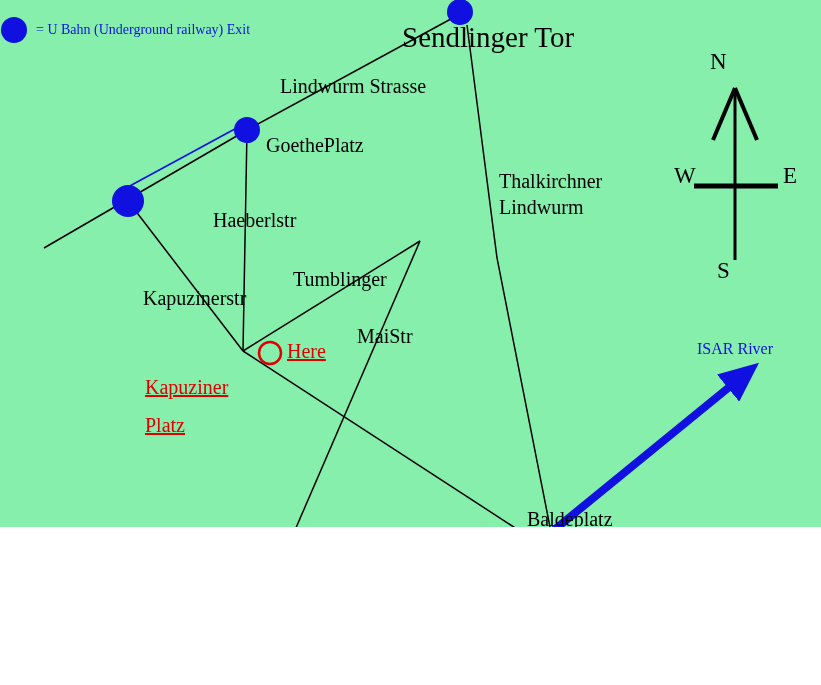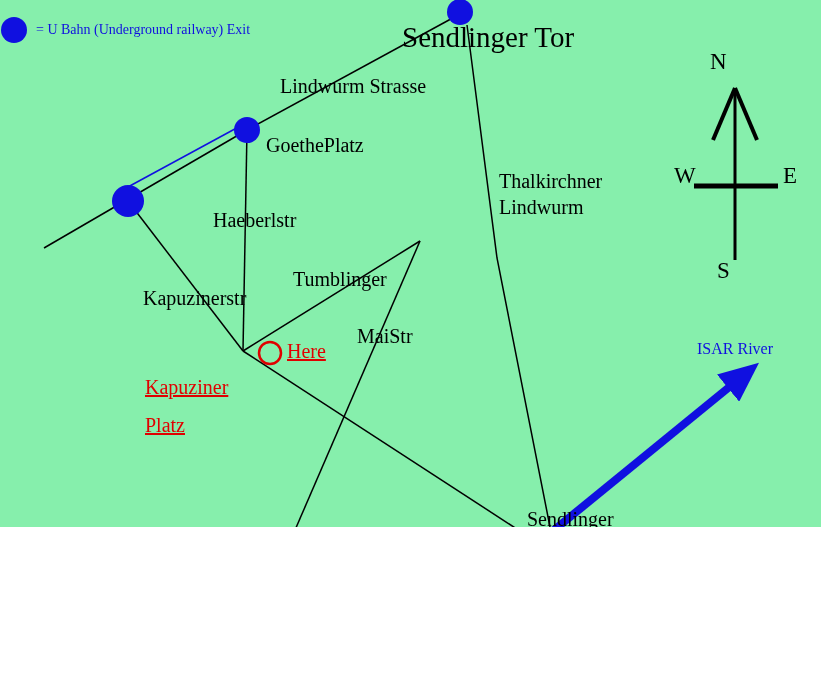--- a/index.html
+++ b/index.html
@@ -81,21 +81,21 @@
 
   <div class="lbl" style="left:95px;top:287px;margin-left:48px;">Kapuzinerstr</div>
 
   <div class="lbl" style="left:357px;top:325px;">MaiStr</div>
 
   <div class="lbl red" style="left:287px;top:340px;">Here</div>
 
   <div class="lbl red" style="left:145px;top:368px;line-height:38px;">Kapuziner
 Platz</div>
 
-  <div class="lbl" style="left:527px;top:508px;">Sendlinger</div>
+  <div class="lbl" style="left:527px;top:508px;">Baldeplatz</div>
 
   <div class="lbl blue" style="left:697px;top:340px;font-size:16px;">ISAR River</div>
 
   <div class="lbl" style="left:710px;top:49px;font-size:23px;">N</div>
 
   <div class="lbl" style="left:674px;top:163px;font-size:23px;">W</div>
 
   <div class="lbl" style="left:783px;top:163px;font-size:23px;">E</div>
 
   <div class="lbl" style="left:717px;top:258px;font-size:23px;">S</div>

